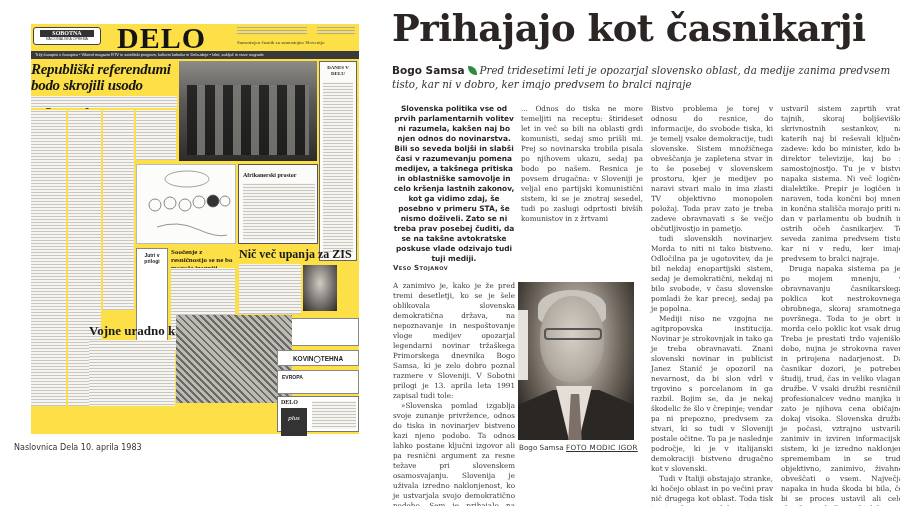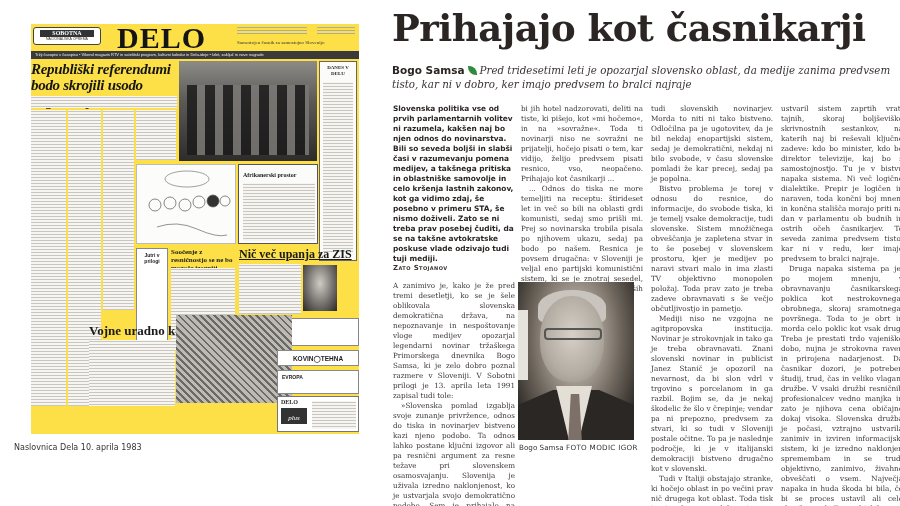--- a/index.html
+++ b/index.html
@@ -21,57 +21,57 @@
   .fp-headline { position: absolute; left: 0; top: 37px; width: 148px; font: italic bold 15px "Liberation Serif", serif; line-height: 16px; color: #151515; letter-spacing: -0.3px; }
   .fp-lines { position: absolute; background: repeating-linear-gradient(#f6f5f2 0 1px, #c9c6c0 1px 2px, #f6f5f2 2px 3px); }
   .fp-photo { position: absolute; background: linear-gradient(180deg,#8d8b86 0%, #5c5a57 40%, #2d2c2b 100%); }
   .fp-photo.main { left: 148px; top: 37px; width: 138px; height: 100px; }
   .fp-photo.main::before { content:""; position:absolute; left:8px; right:8px; bottom:6px; height:70px; background: repeating-linear-gradient(90deg, #1b1b1b 0 10px, #7a7874 10px 18px); opacity:.85; }
   .fp-danes { position: absolute; left: 288px; top: 37px; width: 38px; height: 200px; border: 1px solid #666; background:#fbfbf9; }
   .fp-danes .t { font: bold 5px "Liberation Serif", serif; text-align:center; line-height:6px; margin-top:3px; }
   .fp-cartoon { position: absolute; left: 105px; top: 140px; width: 100px; height: 80px; border: 1px solid #bbb; background: #fcfcfb; }
   .fp-box { position: absolute; left: 207px; top: 140px; width: 80px; height: 80px; border: 1px solid #555; background: #fbfbf9; }
   .fp-sub { position: absolute; font: bold 8px "Liberation Serif", serif; color:#1a1a1a; white-space: nowrap; line-height: 9px; }
-  .fp-sub.big { font: bold 12px "Liberation Serif", serif; line-height: 13px; text-decoration: underline; }
+  .fp-sub.big { font: bold 12px "Liberation Serif", serif; line-height: 13px; }
   .fp-sub.h2 { font: bold 13px "Liberation Serif", serif; }
   .fp-photo.face { left: 272px; top: 241px; width: 32px; height: 46px; }
   .fp-photo.crowd { left: 145px; top: 291px; width: 116px; height: 88px; background: repeating-linear-gradient(45deg,#bdbab4 0 3px,#6b6966 3px 5px); }
   .fp-ad { position: absolute; border: 1px solid #888; background:#fff; font: bold 6px "Liberation Sans", sans-serif; color:#222; text-align:center; }
   .fp-delo-plus { position:absolute; left:246px; top:372px; width:82px; height:36px; border:1px solid #777; background:#fff; }
   .fp-delo-plus .dl { position:absolute; left:3px; top:2px; font: bold 6px "Liberation Serif", serif; }
-  .fp-delo-plus .pl { position:absolute; left:3px; top:11px; width:26px; height:16px; background:#333; color:#fff; font: italic 7px "Liberation Serif", serif; text-align:center; line-height:20px; }
+  .fp-delo-plus .pl { position:absolute; left:3px; top:11px; width:26px; height:28px; background:#333; color:#fff; font: italic 7px "Liberation Serif", serif; text-align:center; line-height:20px; }
   .caption-left { position: absolute; left: 14px; top: 443px; font: 8px "DejaVu Sans", sans-serif; color: #333; }
 
   
   .article-title { position: absolute; left: 392px; top: 6px; font: bold 37px "DejaVu Serif", serif; color: #2b2523; letter-spacing: -0.5px; white-space: nowrap; }
   .deck { position: absolute; left: 392px; top: 63px; width: 505px; font: italic 10.3px "DejaVu Serif", serif; line-height: 14px; color: #3a3333; }
   .deck .author { font: bold 10.5px "DejaVu Sans", sans-serif; font-style: normal; color: #2b2523; }
   .deck .leaf { display:inline-block; width:9px; height:9px; background:#2e8b3e; border-radius: 0 8px 0 8px; vertical-align:-1px; margin: 0 3px; }
 
   .col { position: absolute; top: 104px; width: 122px; font: 7.2px "DejaVu Serif", serif; line-height: 10px; color: #3b3434; text-align: justify; }
   .col p { margin: 0; }
   .col p + p { text-indent: 8px; }
   .col1 { left: 393px; }
   .col2 { left: 521px; }
   .col3 { left: 651px; }
   .col4 { left: 781px; }
-  .lead { font: bold 7.4px "DejaVu Sans", sans-serif; line-height: 10px; color: #2b2523; text-align:left; }
+  .lead { font: bold 7.4px "DejaVu Sans", sans-serif; line-height: 10px; color: #2b2523; text-align:center; }
   .signature { margin-top: 8px; font: bold 7px "DejaVu Sans", sans-serif; letter-spacing: 0.4px; font-variant: small-caps; color:#3a3333; }
   .col1 .after-sig { margin-top: 9px; }
 
   .photo { position: absolute; left: 518px; top: 282px; width: 116px; height: 158px; background: radial-gradient(ellipse at 50% 35%, #d9d2c8 0%, #b0a89d 25%, #6e665d 55%, #2f2b27 85%); overflow:hidden; }
   .photo .bg-win { position:absolute; left:0; top:28px; width:10px; height:70px; background:#e6e3dd; }
   .photo .head { position:absolute; left:22px; top:14px; width:64px; height:86px; border-radius: 48% 48% 45% 45%; background: radial-gradient(ellipse at 50% 45%, #d6d0c7 0%, #b3aca2 60%, #8c857c 100%); }
   .photo .hair { position:absolute; left:20px; top:8px; width:68px; height:34px; border-radius: 50% 50% 20% 20%; background: #c9c5be; }
   .photo .glasses { position:absolute; left:26px; top:46px; width:58px; height:12px; border:2px solid #555; border-radius:4px; background: transparent; }
   .photo .suit { position:absolute; left:0; top:108px; width:116px; height:60px; background:#2b2724; clip-path: polygon(0 25%, 30% 0, 70% 0, 100% 25%, 100% 100%, 0 100%); }
   .photo .shirt { position:absolute; left:38px; top:104px; width:36px; height:60px; background:#e3ded6; clip-path: polygon(0 0,100% 0, 60% 100%, 40% 100%); }
   .photo .tie { position:absolute; left:50px; top:112px; width:14px; height:50px; background:#7c7068; clip-path: polygon(20% 0,80% 0,100% 100%,0 100%); }
   .photo-caption { position: absolute; left: 519px; top: 443px; font: 7.2px "DejaVu Sans", sans-serif; color: #333; white-space: nowrap; }
-  .photo-caption .credit { font-variant: small-caps; letter-spacing: 0.3px; }
+  .photo-caption .credit { font-variant: small-caps; letter-spacing: 0.3px; text-decoration: underline; }
 </style>
 </head>
 <body>
 
 <div class="front">
   <div class="fp-mast">
     <div class="fp-logo-box">
       <span class="l1">SOBOTNA</span>
       <span class="l2">NACIONALIŠKA OPREMA</span>
     </div>
@@ -146,47 +146,46 @@
 <div class="caption-left">Naslovnica Dela 10. aprila 1983</div>
 
 <h1 class="article-title">Prihajajo kot časnikarji</h1>
 
 <div class="deck">
   <span class="author">Bogo Samsa</span><span class="leaf"></span><span>Pred tridesetimi leti je opozarjal slovensko oblast, da medije zanima predvsem tisto, kar ni v dobro, ker imajo predvsem to bralci najraje</span>
 </div>
 
 <div class="col col1">
   <p class="lead">Slovenska politika vse od prvih parlamentarnih volitev ni razumela, kakšen naj bo njen odnos do novinarstva. Bili so seveda boljši in slabši časi v razumevanju pomena medijev, a takšnega pritiska in oblastniške samovolje in celo kršenja lastnih zakonov, kot ga vidimo zdaj, še posebno v primeru STA, še nismo doživeli. Zato se ni treba prav posebej čuditi, da se na takšne avtokratske poskuse vlade odzivajo tudi tuji mediji.</p>
-  <p class="signature" style="text-indent:0">Zato Stojanov</p>
+  <p class="signature" style="text-indent:0">Veso Stojanov</p>
   <p class="after-sig" style="text-indent:0">A zanimivo je, kako je že pred tremi desetletji, ko se je šele oblikovala slovenska demokratična država, na nepoznavanje in nespoštovanje vloge medijev opozarjal legendarni novinar tržaškega Primorskega dnevnika Bogo Samsa, ki je zelo dobro poznal razmere v Sloveniji. V Sobotni prilogi je 13. aprila leta 1991 zapisal tudi tole:</p>
   <p>»Slovenska pomlad izgablja svoje zunanje privržence, odnos do tiska in novinarjev bistveno kazi njeno podobo. Ta odnos lahko postane ključni izgovor ali pa resnični argument za resne težave pri slovenskem osamosvajanju. Slovenija je uživala izredno naklonjenost, ko je ustvarjala svojo demokratično podobo. Sem je prihajalo na desetine novinarjev z vsega sveta in občutili so popolno sproščenost. Vendar se je to spremenilo, nekdo</p>
 </div>
 
 <div class="col col2">
-  <p>bi jih hotel nadzorovati, deliti na tiste, ki pišejo, kot »mi hočemo«, in na »sovražne«. Toda ti novinarji niso ne sovražni ne prijatelji, hočejo pisati o tem, kar vidijo, želijo predvsem pisati resnico, vso, neopačeno. Prihajajo kot časnikarji ...</p>
   <p>... Odnos do tiska ne more temeljiti na receptu: štirideset let in več so bili na oblasti grdi komunisti, sedaj smo prišli mi. Prej so novinarska trobila pisala po njihovem ukazu, sedaj pa bodo po našem. Resnica je povsem drugačna: v Sloveniji je veljal eno partijski komunistični sistem, ki se je znotraj sesedel, tudi po zaslugi odprtosti bivših komunistov in z žrtvami</p>
 </div>
 
 <div class="photo">
   <div class="bg-win"></div>
   <div class="hair"></div>
   <div class="head"></div>
   <div class="glasses"></div>
   <div class="suit"></div>
   <div class="shirt"></div>
   <div class="tie"></div>
 </div>
 <div class="photo-caption">
   <span>Bogo Samsa</span>
   <span class="credit">FOTO MODIC IGOR</span>
 </div>
 
 <div class="col col3">
+  <p>Bistvo problema je torej v odnosu do resnice, do informacije, do svobode tiska, ki je temelj vsake demokracije, tudi slovenske. Sistem množičnega obveščanja je zapletena stvar in to še posebej v slovenskem prostoru, kjer je medijev po naravi stvari malo in ima zlasti TV objektivno monopolen položaj. Toda prav zato je treba zadeve obravnavati s še večjo občutljivostjo in pametjo.</p>
   <p>tudi slovenskih novinarjev. Morda to niti ni tako bistveno. Odločilna pa je ugotovitev, da je bil nekdaj enopartijski sistem, sedaj je demokratični, nekdaj ni bilo svobode, v času slovenske pomladi že kar precej, sedaj pa je popolna.</p>
-  <p>Bistvo problema je torej v odnosu do resnice, do informacije, do svobode tiska, ki je temelj vsake demokracije, tudi slovenske. Sistem množičnega obveščanja je zapletena stvar in to še posebej v slovenskem prostoru, kjer je medijev po naravi stvari malo in ima zlasti TV objektivno monopolen položaj. Toda prav zato je treba zadeve obravnavati s še večjo občutljivostjo in pametjo.</p>
   <p>Mediji niso ne vzgojna ne agitpropovska institucija. Novinar je strokovnjak in tako ga je treba obravnavati. Znani slovenski novinar in publicist Janez Stanič je opozoril na nevarnost, da bi slon vdrl v trgovino s porcelanom in ga razbil. Bojim se, da je nekaj škodelic že šlo v črepinje; vendar pa ni prepozno, predvsem za stvari, ki so tudi v Sloveniji postale očitne. To pa je naslednje področje, ki je v italijanski demokraciji bistveno drugačno kot v slovenski.</p>
   <p>Tudi v Italiji obstajajo stranke, ki hočejo oblast in po večini prav nič drugega kot oblast. Toda tisk je izredno napadalen in vse skupaj se konča s spopadom interesov, ko ni mogoče tako preprosto uveljaviti svoje volje. V Sloveniji pa se je žal</p>
 </div>
 
 <div class="col col4">
   <p>ustvaril sistem zaprtih vrat, tajnih, skoraj boljševiško skrivnostnih sestankov, na katerih naj bi reševali ključne zadeve: kdo bo minister, kdo bo direktor televizije, kaj bo s samostojnostjo. Tu je v bistvu napaka sistema. Ni več logične dialektike. Prepir je logičen in naraven, toda končni boj mnenj in končna stališča morajo priti na dan v parlamentu ob budnih in ostrih očeh časnikarjev. Te seveda zanima predvsem tisto, kar ni v redu, ker imajo predvsem to bralci najraje.</p>
   <p>Druga napaka sistema pa je, po mojem mnenju, v obravnavanju časnikarskega poklica kot nestrokovnega, obrobnega, skoraj sramotnega, površnega. Toda to je obrt in morda celo poklic kot vsak drug. Treba je prestati trdo vajeniško dobo, nujna je strokovna raven in prirojena nadarjenost. Da časnikar dozori, je potreben študij, trud, čas in veliko vlaganj družbe. V vsaki družbi resničnih profesionalcev vedno manjka in zato je njihova cena običajno dokaj visoka. Slovenska družba je počasi, vztrajno ustvarila zanimiv in izviren informacijski sistem, ki je izredno naklonjen spremembam in se trudi objektivno, zanimivo, živahno obveščati o vsem. Največja napaka in huda škoda bi bila, če bi se proces ustavil ali celo obrnil, zavrl. To ne bi bil samo hud udarec osamosvajanju, temveč celotni slovenski prihodnosti.«</p>
 </div>
 
 </body></html>

